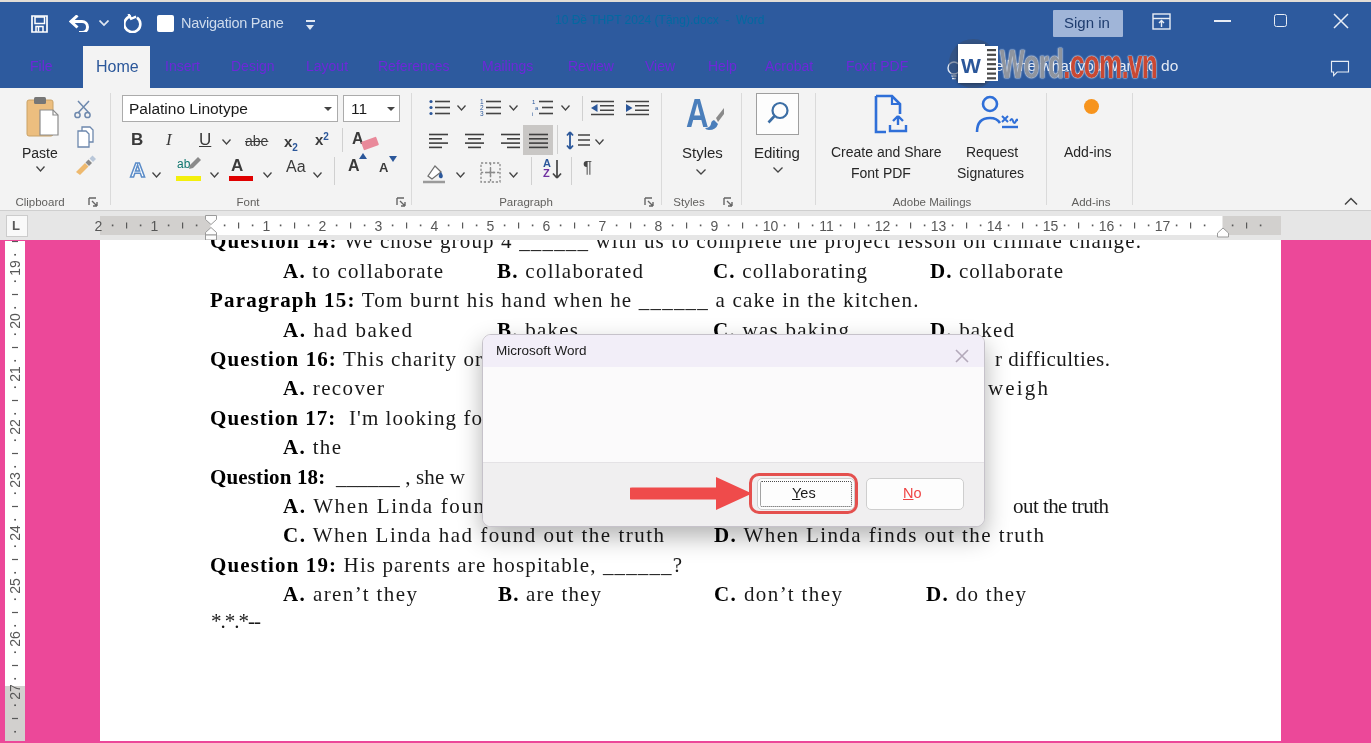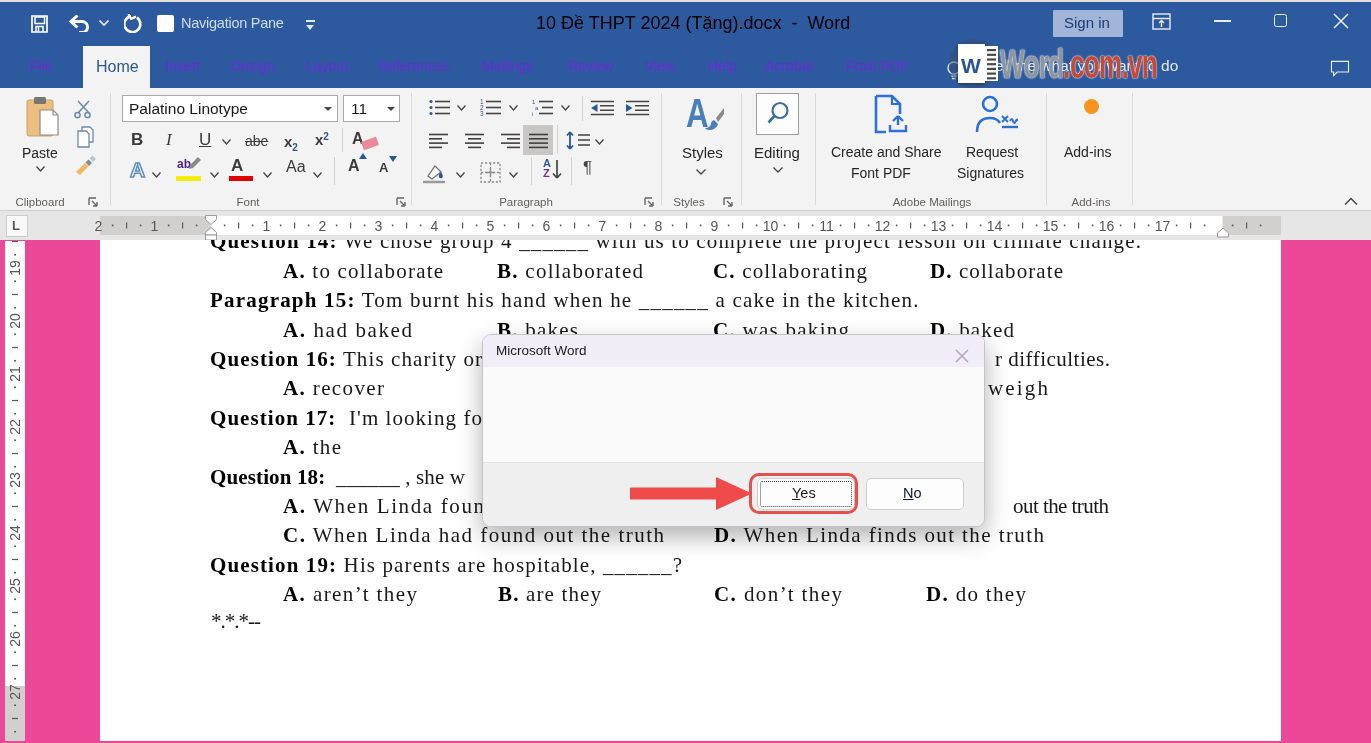--- a/index.html
+++ b/index.html
@@ -25,21 +25,21 @@
     <path d="M0.5 0.5 L5.0 5 L9.5 0.5" fill="none" stroke="#dfe7f2" stroke-width="1.7"></path>
   </svg>
 <svg class="abs" style="left:124px;top:14px" width="19" height="19" viewBox="0 0 19 19">
 <path d="M7 2.2 a8 8 0 1 0 6 1.4" fill="none" stroke="#fff" stroke-width="2.6"></path>
 <path d="M4.5 0 l2.6 4.8 5-2.2" fill="none" stroke="#fff" stroke-width="2.4"></path>
 </svg>
 <div class="abs" style="left:157px;top:15px;width:17px;height:17px;background:#fff;border-radius:2px"></div>
 <div class="abs" style="left:181px;top:14.5px;font-size:14.5px;letter-spacing:-0.25px;color:#cfdced">Navigation Pane</div>
 <div class="abs" style="left:306px;top:20px;width:9px;height:1.6px;background:#dfe7f2"></div>
 <div style="position:absolute;left:306px;top:24.5px;width:0;height:0;border-left:4.5px solid transparent;border-right:4.5px solid transparent;border-top:5px solid #dfe7f2"></div>
-<div class="abs" style="left:536px;top:13px;font-size:18px;color:#000000;white-space:nowrap">10 Đề THPT 2024 (Tặng).docx&nbsp; -&nbsp; Word</div>
+<div class="abs" style="left:555px;top:13px;font-size:12px;color:#0369a1;white-space:nowrap">10 Đề THPT 2024 (Tặng).docx&nbsp; -&nbsp; Word</div>
 <div class="abs" style="left:1053px;top:10px;width:70px;height:27px;background:#a0b5d8;border-radius:1px"></div>
 <div class="abs" style="left:1064px;top:14px;font-size:15px;color:#1e3c6e">Sign in</div>
 <svg class="abs" style="left:1152px;top:13px" width="20" height="18" viewBox="0 0 20 18">
 <rect x="1" y="1" width="17" height="15" fill="none" stroke="#e8edf5" stroke-width="1.4"></rect>
 <path d="M1 5.5 h17" stroke="#e8edf5" stroke-width="1.4"></path>
 <path d="M9.5 14 v-6 M7 10 l2.5-2.5 2.5 2.5" fill="none" stroke="#e8edf5" stroke-width="1.4"></path>
 </svg>
 <div class="abs" style="left:1214px;top:20px;width:17px;height:1.8px;background:#e8edf5"></div>
 <div class="abs" style="left:1274px;top:14px;width:13px;height:13px;border:1.6px solid #e8edf5;border-radius:2.5px"></div>
 <svg class="abs" style="left:1333px;top:13px" width="16" height="16" viewBox="0 0 16 16">
@@ -138,21 +138,21 @@
   </svg>
 <div class="abs" style="left:245px;top:133px;font-size:14px;text-decoration:line-through;color:#3a3a3a">abe</div>
 <div class="abs" style="left:284px;top:133px;font-size:15px;font-weight:bold;color:#3a3a3a">x<span style="font-size:10px;color:#2b579a;vertical-align:-4px">2</span></div>
 <div class="abs" style="left:315px;top:131px;font-size:15px;font-weight:bold;color:#3a3a3a">x<span style="font-size:10px;color:#2b579a;vertical-align:5px">2</span></div>
 <div class="abs" style="left:352px;top:130px;font-size:16px;font-weight:bold;color:#3a3a3a">A</div>
 <div class="abs" style="left:362px;top:139px;width:16px;height:9px;background:#e9899a;border-radius:1px;transform:rotate(-20deg)"></div>
 <div class="abs" style="left:130px;top:158px;font-size:21px;font-weight:bold;color:#fff;-webkit-text-stroke:1.5px #5b8cc8">A</div>
 <svg style="position:absolute;left:152px;top:172px" width="9" height="7">
     <path d="M0.5 0.5 L4.5 5 L8.5 0.5" fill="none" stroke="#444" stroke-width="1.3"></path>
   </svg>
-<div class="abs" style="left:177px;top:157px;font-size:12px;font-weight:bold;color:#4c1d95">ab</div>
+<div class="abs" style="left:177px;top:157px;font-size:12px;font-weight:normal;color:#0f766e">ab</div>
 <svg class="abs" style="left:184px;top:156px" width="18" height="18" viewBox="0 0 18 18">
 <path d="M14 1 l3 3 -8 8 -4 1 1-4 z" fill="#8a8a8a"></path>
   </svg>
 <div class="abs" style="left:176px;top:175.5px;width:25px;height:5px;background:#f3ef0c"></div>
 <svg style="position:absolute;left:210px;top:172px" width="9" height="7">
     <path d="M0.5 0.5 L4.5 5 L8.5 0.5" fill="none" stroke="#444" stroke-width="1.3"></path>
   </svg>
 <div class="abs" style="left:231px;top:156px;font-size:17px;font-weight:bold;color:#3a3a3a">A</div>
 <div class="abs" style="left:229px;top:175.5px;width:24px;height:5px;background:#e00000"></div>
 <svg style="position:absolute;left:263px;top:172px" width="9" height="7">
@@ -481,21 +481,21 @@
 <div class="abs" style="left:482px;top:334px;width:503px;height:193px;background:#fbfafb;border:1px solid #c6c2ca;border-radius:9px;box-shadow:0 10px 24px rgba(0,0,0,0.3);overflow:hidden">
 <div class="abs" style="left:0;top:0;width:100%;height:32px;background:#f2eef8"></div>
 <div class="abs" style="left:13px;top:8px;font-size:13.5px;color:#1a1a1a">Microsoft Word</div>
 <svg class="abs" style="left:472px;top:14px" width="14" height="14" viewBox="0 0 14 14">
       <path d="M1 1 L13 13 M13 1 L1 13" stroke="#b3a9ba" stroke-width="1.6"></path>
     </svg>
 <div class="abs" style="left:0;top:127px;width:100%;height:66px;background:#f0eff0;border-top:1px solid #e4e2e5"></div>
 <div class="abs" id="yesbtn" style="left:274px;top:143px;width:98px;height:32px;background:#fdfdfd;border:1px solid #cecece;border-radius:5px;outline:1.5px dotted #4a4a4a;outline-offset:-4.5px"></div>
 <div class="abs" style="left:309px;top:150px;font-size:14.5px;color:#1a1a1a"><span style="text-decoration:underline">Y</span>es</div>
 <div class="abs" id="nobtn" style="left:383px;top:143px;width:98px;height:32px;background:#fdfdfd;border:1px solid #cecece;border-radius:5px"></div>
-<div class="abs" style="left:420px;top:150px;font-size:14.5px;color:#0f172a"><span style="text-decoration:underline">N</span>o</div>
+<div class="abs" style="left:420px;top:150px;font-size:14.5px;color:#ef4444"><span style="text-decoration:underline">N</span>o</div>
 </div>
 <div class="abs" style="left:749px;top:472.5px;width:109px;height:41px;border:3.5px solid #e4504e;border-radius:10px"></div>
 <svg class="abs" style="left:630px;top:475px" width="125" height="37" viewBox="0 0 125 37">
 <path d="M2 12.5 h84 v-10.5 L122 18.5 L86 35 v-10.5 h-84 a4 4 0 0 1 -4-4 v-4 a4 4 0 0 1 4-4 z" fill="#ef4b4b"></path>
 </svg>
 <div class="abs" style="left:930px;top:30px;width:245px;height:65px">
 <div class="abs" style="left:19px;top:9px;width:49px;height:49px;border-radius:50%;background:rgba(58,76,105,0.5)"></div>
 <div class="abs" style="left:28px;top:14px;width:27px;height:39px;background:#fff;box-shadow:0 1px 3px rgba(0,0,0,0.35)"></div>
 <div class="abs" style="left:31px;top:24px;font-size:21px;font-weight:bold;color:#2b579a">W</div>
 <svg class="abs" style="left:55px;top:16px" width="13" height="35">

